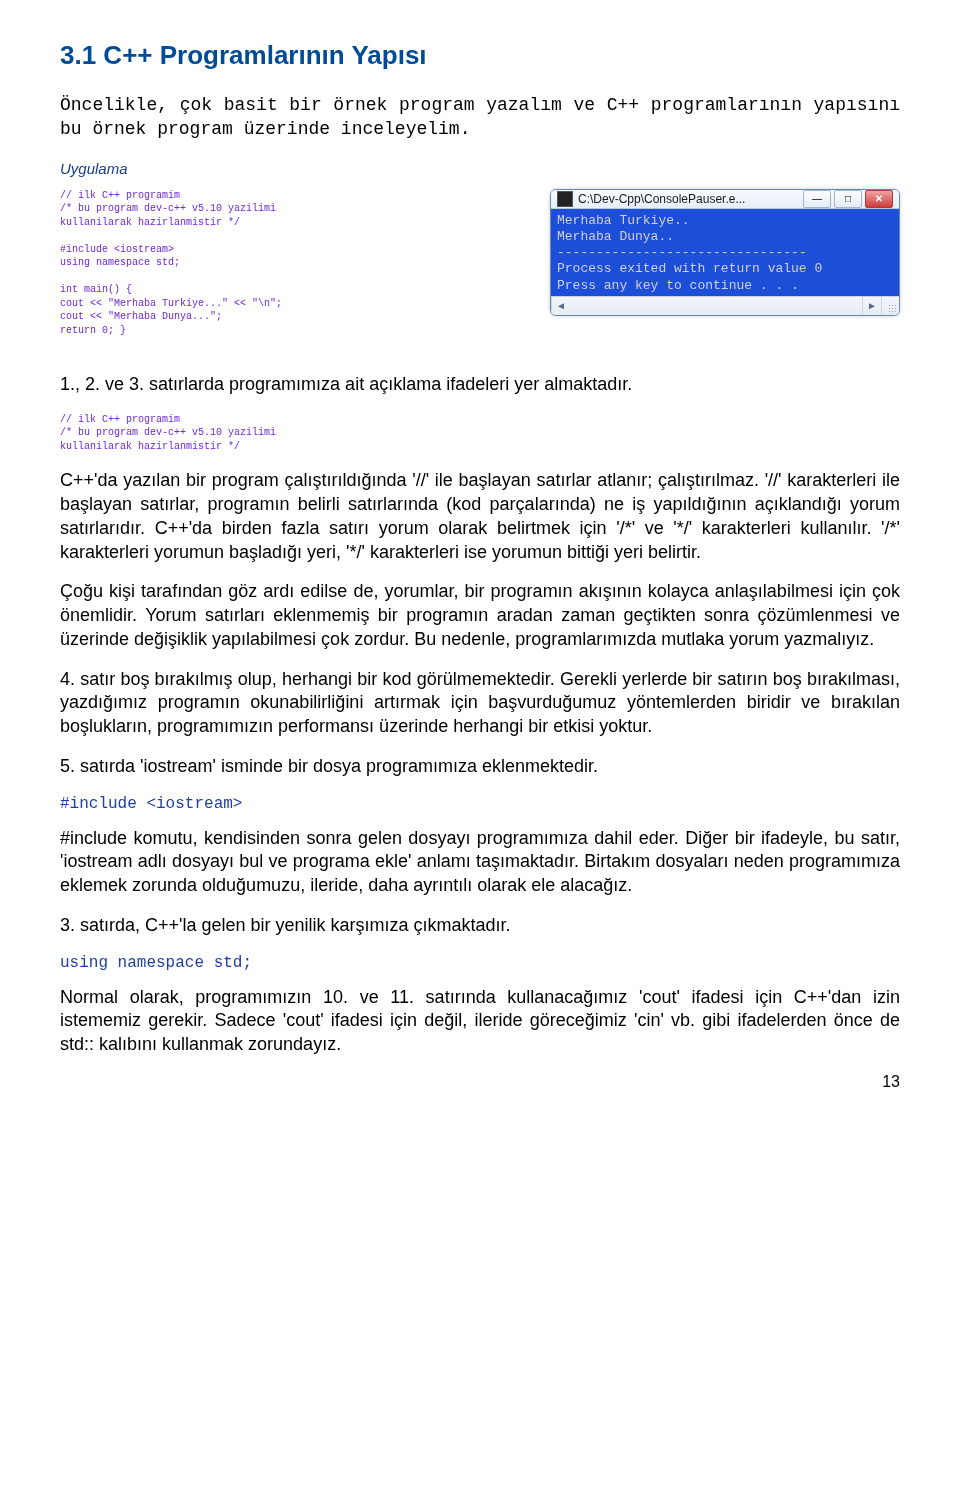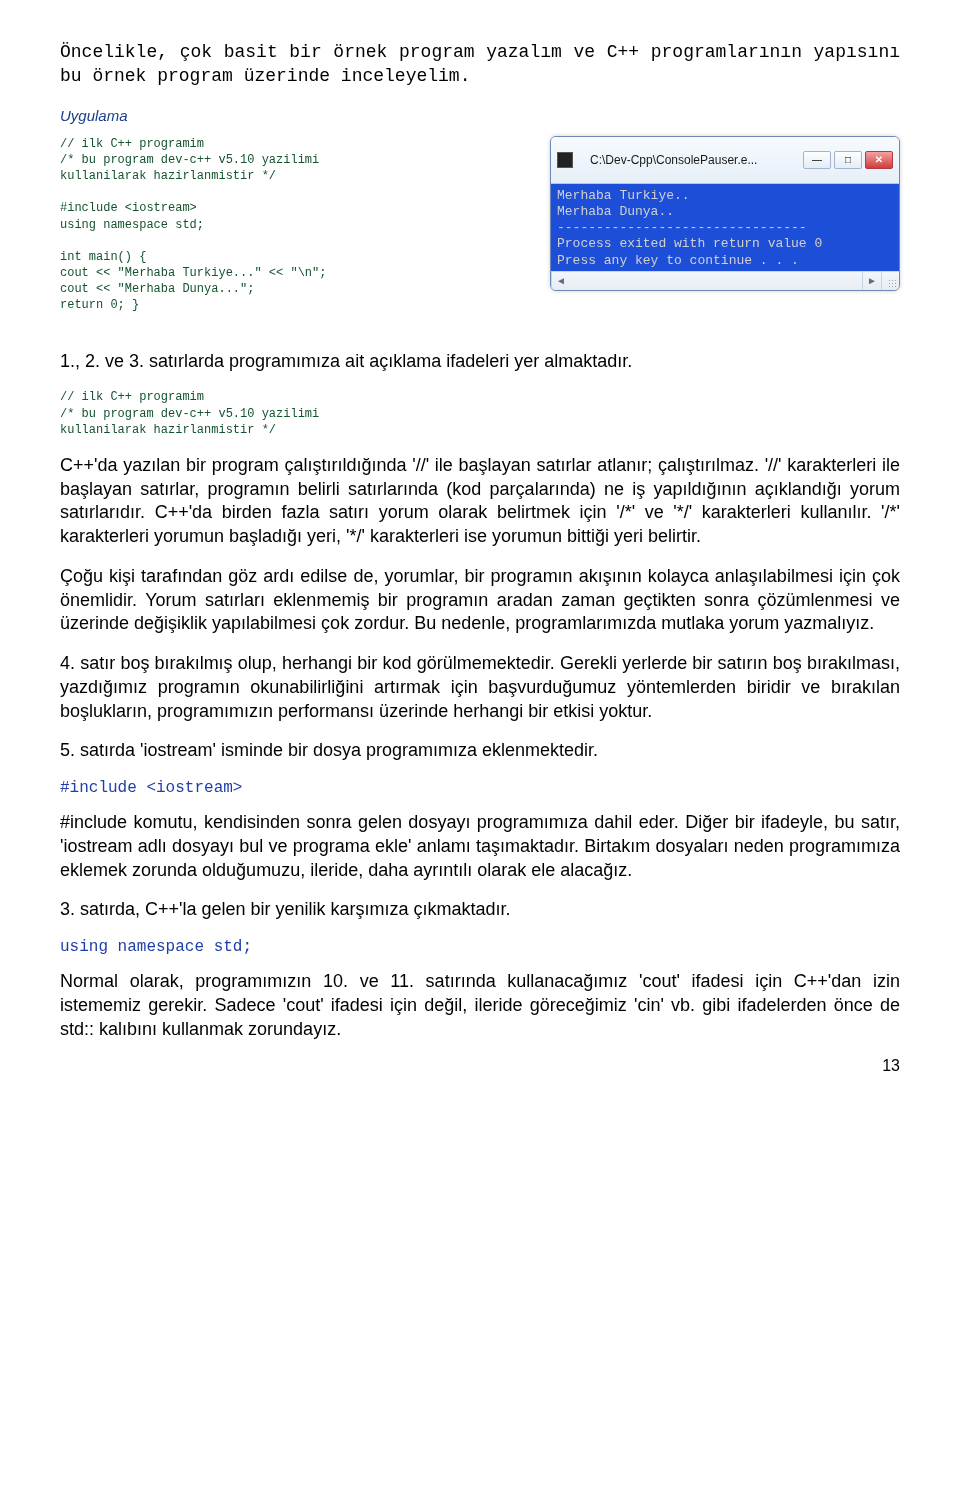--- a/index.html
+++ b/index.html
@@ -30,24 +30,24 @@
   }
   .app-label {
     color: #1a3e8c;
     font-style: italic;
     font-size: 15px;
     font-family: "Comic Sans MS", cursive, Arial;
     margin: 0 0 12px 0;
   }
   .code-block {
     font-family: "Courier New", Courier, monospace;
-    font-size: 12px;
+    font-size: 10px;
     line-height: 1.35;
     white-space: pre;
-    color: #14532d;
+    color: #6d28d9;
     margin: 0 0 16px 0;
   }
   .code-row {
     display: flex;
     flex-direction: row;
     align-items: flex-start;
     gap: 18px;
     margin-bottom: 20px;
   }
   .code-row .code-block { flex: 1; }
@@ -59,22 +59,22 @@
     background: #fff;
     font-family: Tahoma, Arial, sans-serif;
     font-size: 12px;
     overflow: hidden;
   }
   .titlebar {
     display: flex;
     align-items: center;
     background: linear-gradient(#f7fbff,#e6eef7);
     border-bottom: 1px solid #b7c7de;
-    padding: 14px 6px;
-    gap: 17px;
+    padding: 0 6px;
+    gap: 5px;
   }
   .titlebar .appicon {
     width: 14px; height: 14px;
     background: #222;
     border: 1px solid #555;
   }
   .titlebar .title-text {
     flex: 1;
     color: #1a1a1a;
     font-size: 12px;
@@ -152,20 +152,21 @@
     font-size: 16px;
     color: #000;
     margin-top: 10px;
   }
 </style>
 </head>
 <body>
 
 <div class="page">
 
+  <h2 class="section-title">3.1 C++ Programlarının Yapısı</h2>
 
   <p class="intro">Öncelikle, çok basit bir örnek program yazalım ve C++ programlarının yapısını bu örnek program üzerinde inceleyelim.</p>
 
   <p class="app-label">Uygulama</p>
 
   <div class="code-row">
     <div class="code-block">// ilk C++ programim
 /* bu program dev-c++ v5.10 yazilimi
 kullanilarak hazirlanmistir */
 

